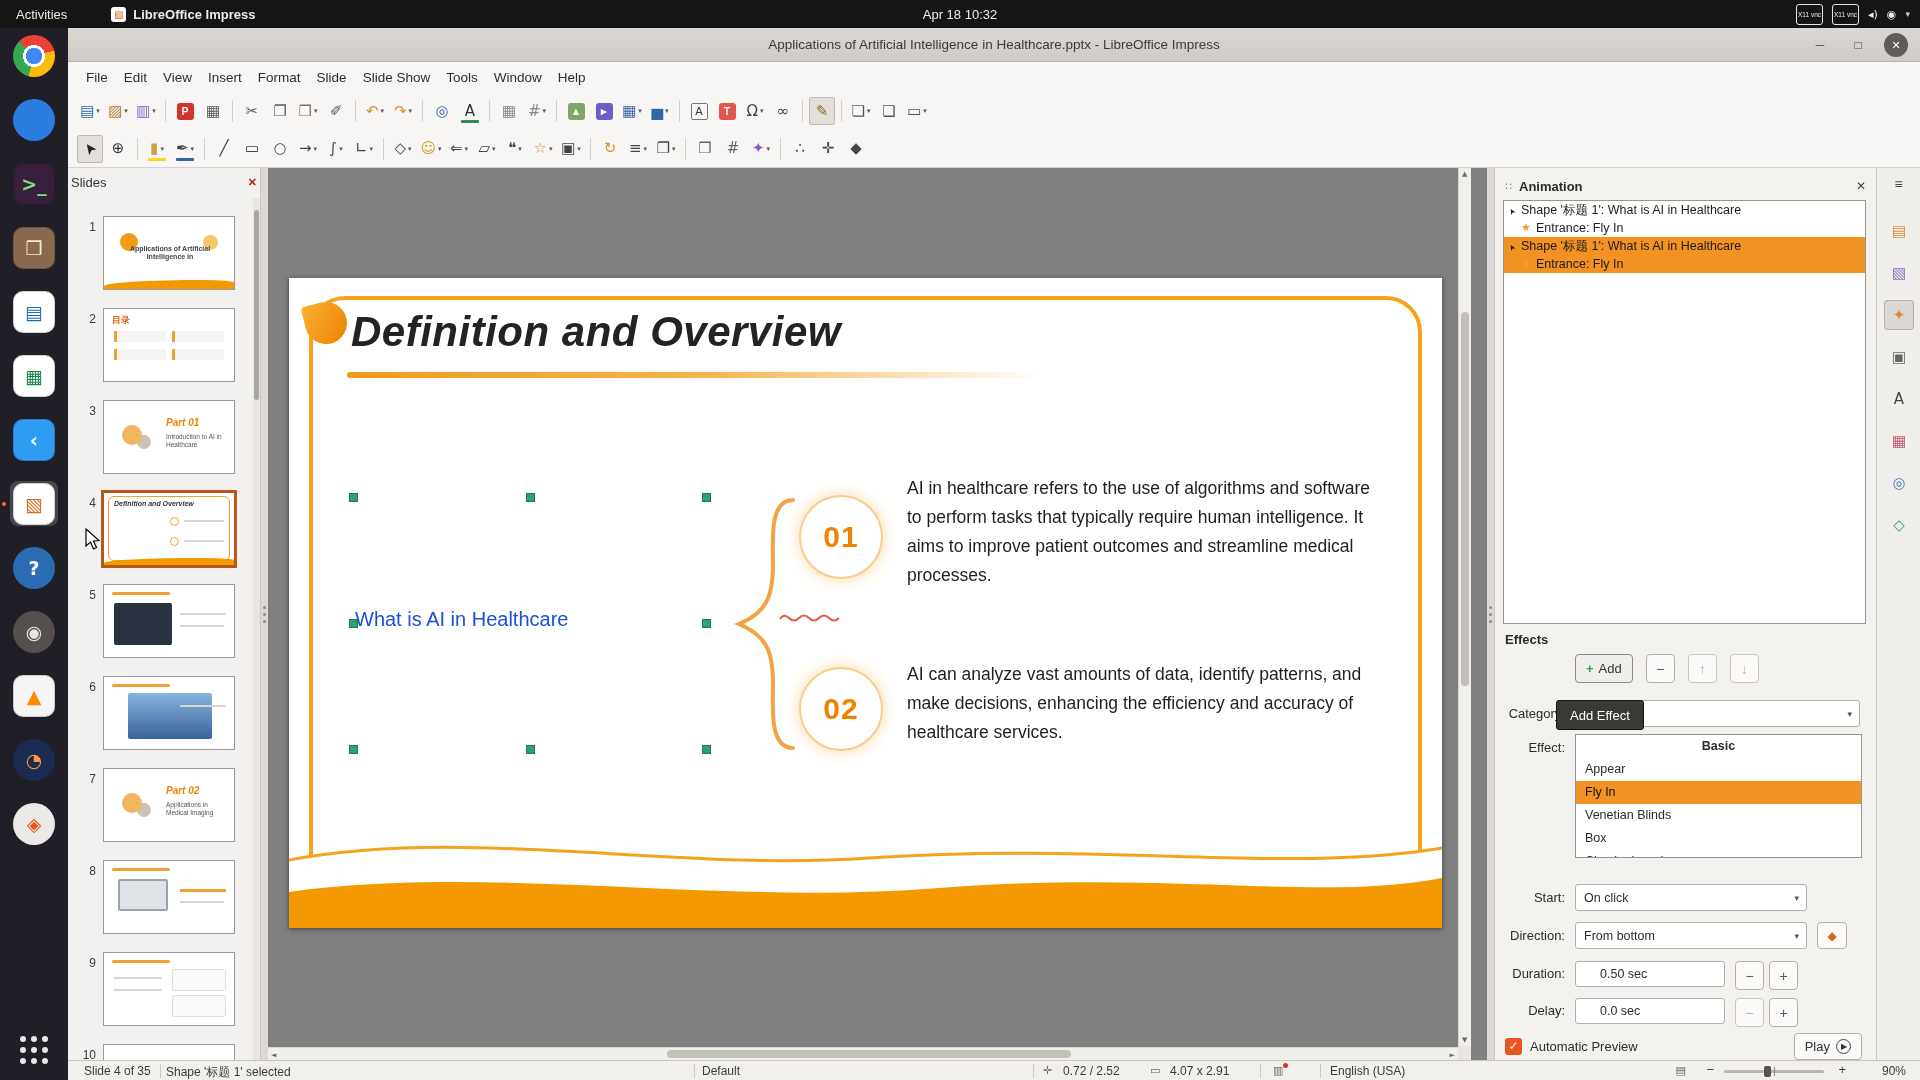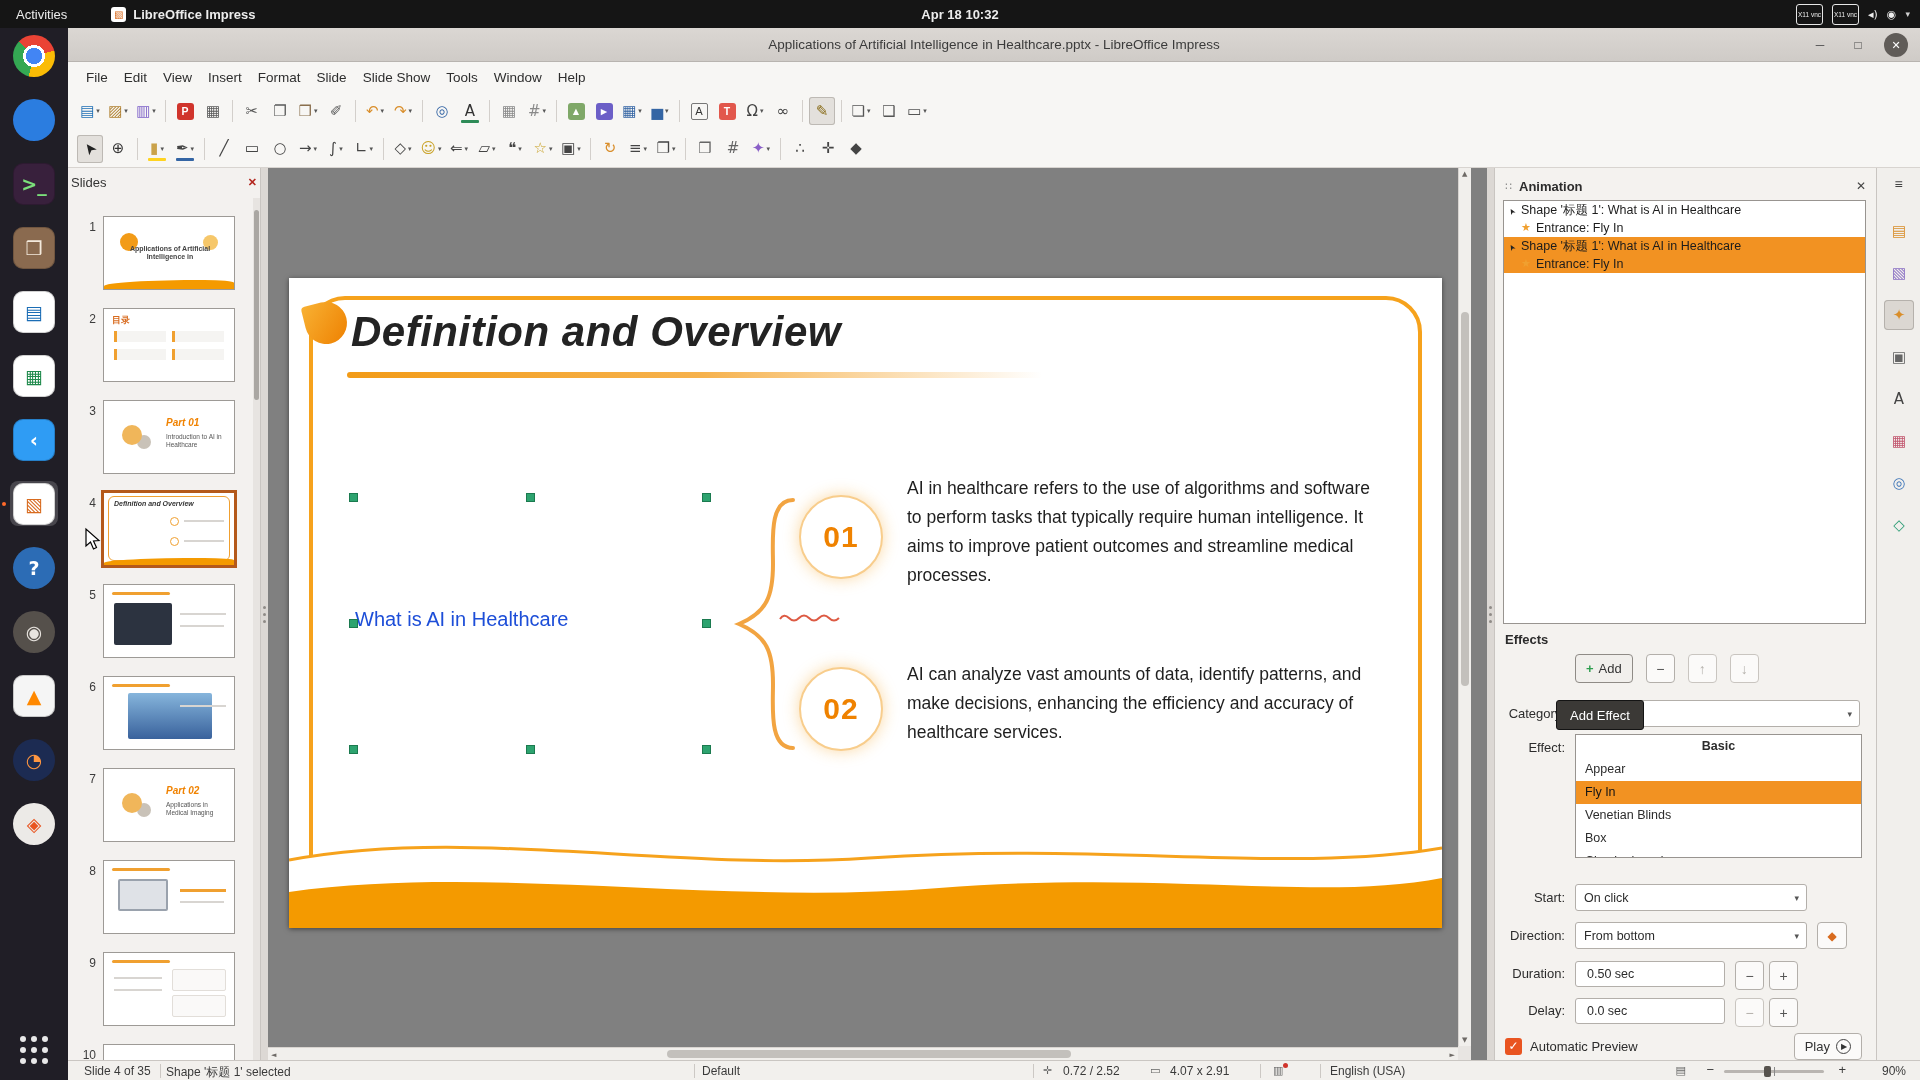--- a/index.html
+++ b/index.html
@@ -4,21 +4,21 @@
 <style>
   *{margin:0;padding:0;box-sizing:border-box}
   body{font-family:"Liberation Sans",sans-serif;background:#000;width:1920px;height:1080px;overflow:hidden}
   .screen{position:relative;width:1920px;height:1080px;overflow:hidden;background:#7f7f7f}
 
   
   .topbar{position:absolute;left:0;top:0;right:0;height:28px;background:#151515;color:#ececec;font-size:13px;display:flex;align-items:center;z-index:50}
   .tb-activities{margin-left:16px}
   .tb-app{display:flex;align-items:center;gap:7px;margin-left:44px;font-weight:bold}
   .tb-appicon{width:15px;height:15px;border-radius:3px;background:#fff;color:#d86b1f;font-size:10px;display:flex;align-items:center;justify-content:center;font-family:"DejaVu Sans",sans-serif}
-  .tb-clock{position:absolute;left:50%;transform:translateX(-50%);font-weight:bold}
+  .tb-clock{position:absolute;left:50%;transform:translateX(-50%);font-weight:normal}
   .tb-right{position:absolute;right:10px;display:flex;align-items:center;gap:9px}
   .vnc{width:27px;height:21px;border:1px solid #e6e6e6;border-radius:3px;font-size:6.5px;line-height:7px;display:flex;align-items:center;justify-content:center;text-align:center;padding:1px;white-space:pre-line}
   .tb-vol,.tb-pow{font-size:11px;font-family:"DejaVu Sans",sans-serif}
   .tb-chev{font-size:9px;color:#cfcfcf;font-family:"DejaVu Sans",sans-serif}
 
   
   .dock{position:absolute;left:0;top:28px;bottom:0;width:68px;background:rgba(28,26,34,.96);display:flex;flex-direction:column;align-items:center;padding-top:5px;gap:19px;z-index:40}
   .dock-item{position:relative;width:48px;height:45px;flex:none;display:flex;align-items:center;justify-content:center;border-radius:8px}
   .dock-item.active{background:rgba(255,255,255,.18)}
   .dock-item.active::before{content:"";position:absolute;left:-8px;top:50%;transform:translateY(-50%);width:4px;height:4px;border-radius:50%;background:#ff6a2a}
@@ -167,21 +167,21 @@
   .dd{position:absolute;height:27px;background:#fff;border:1px solid #b3afaa;border-radius:3px;font-size:12.5px;display:flex;align-items:center;padding:0 22px 0 8px}
   .dd .chev{position:absolute;right:7px;font-size:9px;color:#555;font-style:normal;font-family:"DejaVu Sans",sans-serif}
   .dd-cat{left:80px;right:16px;top:532px}
   .dd-start{left:80px;width:232px;top:716px}
   .dd-dir{left:80px;width:232px;top:754px}
   .btn.opt{position:absolute;left:322px;top:754px;width:30px;height:27px;color:#d86b1f;font-size:12px}
   .fx-list{position:absolute;left:80px;right:14px;top:566px;height:124px;background:#fff;border:1px solid #989490;overflow:hidden;font-size:12.5px}
   .fx-group{height:23px;line-height:23px;text-align:center;font-weight:bold}
   .fx-opt{height:23px;line-height:23px;padding-left:9px}
   .fx-opt.selected{background:#f29222;color:#141414}
-  .field{position:absolute;left:80px;width:150px;height:26px;background:#fff;border:1px solid #b3afaa;border-radius:3px;font-size:12.5px;display:flex;align-items:center;padding-left:11px}
+  .field{position:absolute;left:80px;width:150px;height:26px;background:#fff;border:1px solid #b3afaa;border-radius:3px;font-size:12.5px;display:flex;align-items:center;padding-left:24px}
   .f-dur{top:793px}
   .f-del{top:830px}
   .b-dur-m{position:absolute;left:240px;top:793px;width:26px;height:26px}
   .b-dur-p{position:absolute;left:274px;top:793px;width:26px;height:26px}
   .b-del-m{position:absolute;left:240px;top:830px;width:26px;height:26px}
   .b-del-p{position:absolute;left:274px;top:830px;width:26px;height:26px}
   .ap-bottom{position:absolute;left:10px;right:14px;top:864px;height:28px;display:flex;align-items:center;gap:8px}
   .chk{width:17px;height:17px;background:#e95420;border-radius:3px;color:#fff;font-size:12px;display:flex;align-items:center;justify-content:center;flex:none}
   .btn.play{margin-left:auto;height:27px;padding:0 10px;gap:6px}
   .play-ic{font-style:normal;font-size:8px;width:15px;height:15px;border:1.4px solid #444;border-radius:50%;display:flex;align-items:center;justify-content:center;padding-left:1px;font-family:"DejaVu Sans",sans-serif}

